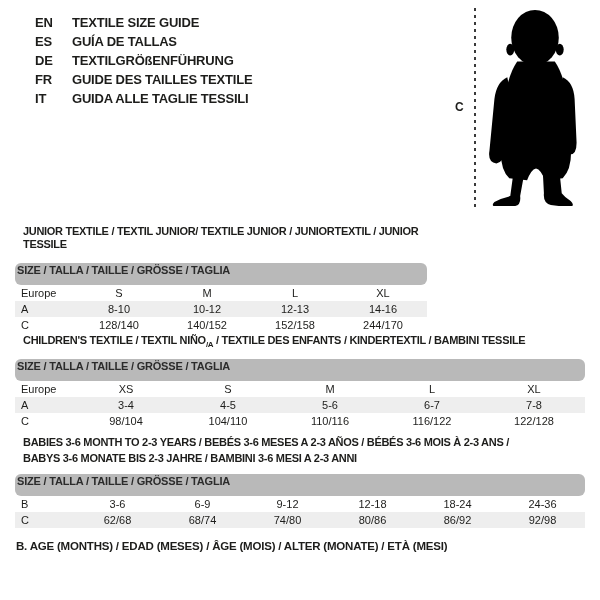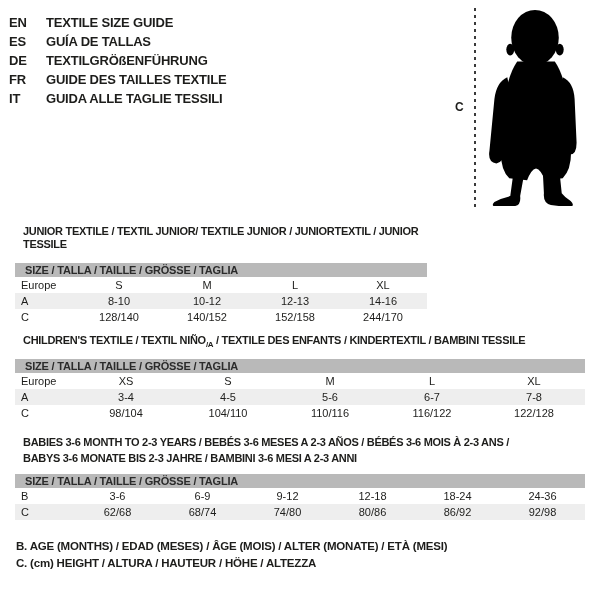--- a/index.html
+++ b/index.html
@@ -1,42 +1,42 @@
 <!DOCTYPE html>
 <html><head>
 <meta charset="utf-8">
 <style>
   html,body{margin:0;padding:0;}
   body{font-family:"Liberation Sans", sans-serif; color:#1d1d1b; background:#fff;}
   .page{position:relative;width:600px;height:600px;background:#ffffff;overflow:hidden;}
 
   
-  .lang-header{position:absolute;top:13px;left:9px;}
+  .lang-header{position:absolute;top:13px;left:35px;}
   .lang-row{display:flex;height:19px;align-items:center;font-weight:bold;font-size:13px;letter-spacing:-0.2px;}
   .lang-code{width:37px;flex:none;}
 
   
   .dash-line{position:absolute;left:474px;top:8px;width:2px;height:199px;
     background:repeating-linear-gradient(to bottom,#3a3a3a 0 3px,transparent 3px 7px);}
   .c-label{position:absolute;left:455px;top:100px;font-size:12px;font-weight:bold;}
   .baby-svg{position:absolute;left:481px;top:8px;}
 
   
   .sec{position:absolute;left:15px;}
   .s1{top:217px;width:412px;}
   .s2{top:326px;width:570px;}
   .s3{top:426px;width:570px;}
   .sec-title{margin:8px;font-size:11px;font-weight:bold;letter-spacing:-0.3px;line-height:13px;}
   .s3 .sec-title{line-height:16px;}
   .sec-title sub{font-size:8px;}
   .s1 .tbl{margin-top:12px;}
   .s2 .tbl{margin-top:7px;}
   .s3 .tbl{margin-top:7px;}
-  .tbl-head{height:14px;line-height:14px;background:#b9b9b9;font-weight:bold;font-size:11px;
-    padding-left:10px;color:#2b2b2b;letter-spacing:-0.2px;}
+  .tbl-head{height:22px;line-height:14px;background:#b9b9b9;font-weight:bold;font-size:11px;
+    padding-left:2px;color:#2b2b2b;letter-spacing:-0.2px;border-radius:6px;}
   .tbl-row{display:flex;height:16px;line-height:16px;font-size:11px;}
   .tbl-row.shaded{background:#eeeeee;}
   .lab{width:60px;flex:none;padding-left:6px;box-sizing:border-box;text-align:left;}
   .cell{flex:1;text-align:center;}
 
   
   .footnotes{position:absolute;left:16px;top:538px;font-size:11.5px;font-weight:bold;
     line-height:16.5px;letter-spacing:-0.2px;}
 </style>
 </head>
@@ -171,16 +171,15 @@
         <span class="cell">74/80</span>
         <span class="cell">80/86</span>
         <span class="cell">86/92</span>
         <span class="cell">92/98</span>
       </div>
     </div>
   </section>
 
   <div class="footnotes">
     <div>B. AGE (MONTHS) / EDAD (MESES) / ÂGE (MOIS) / ALTER (MONATE) / ETÀ (MESI)</div>
-    <div>C. (cm) HEIGHT / ALTURA / HAUTEUR / HÖHE / ALTEZZA</div>
   </div>
 
 </div>
 
 </body></html>

